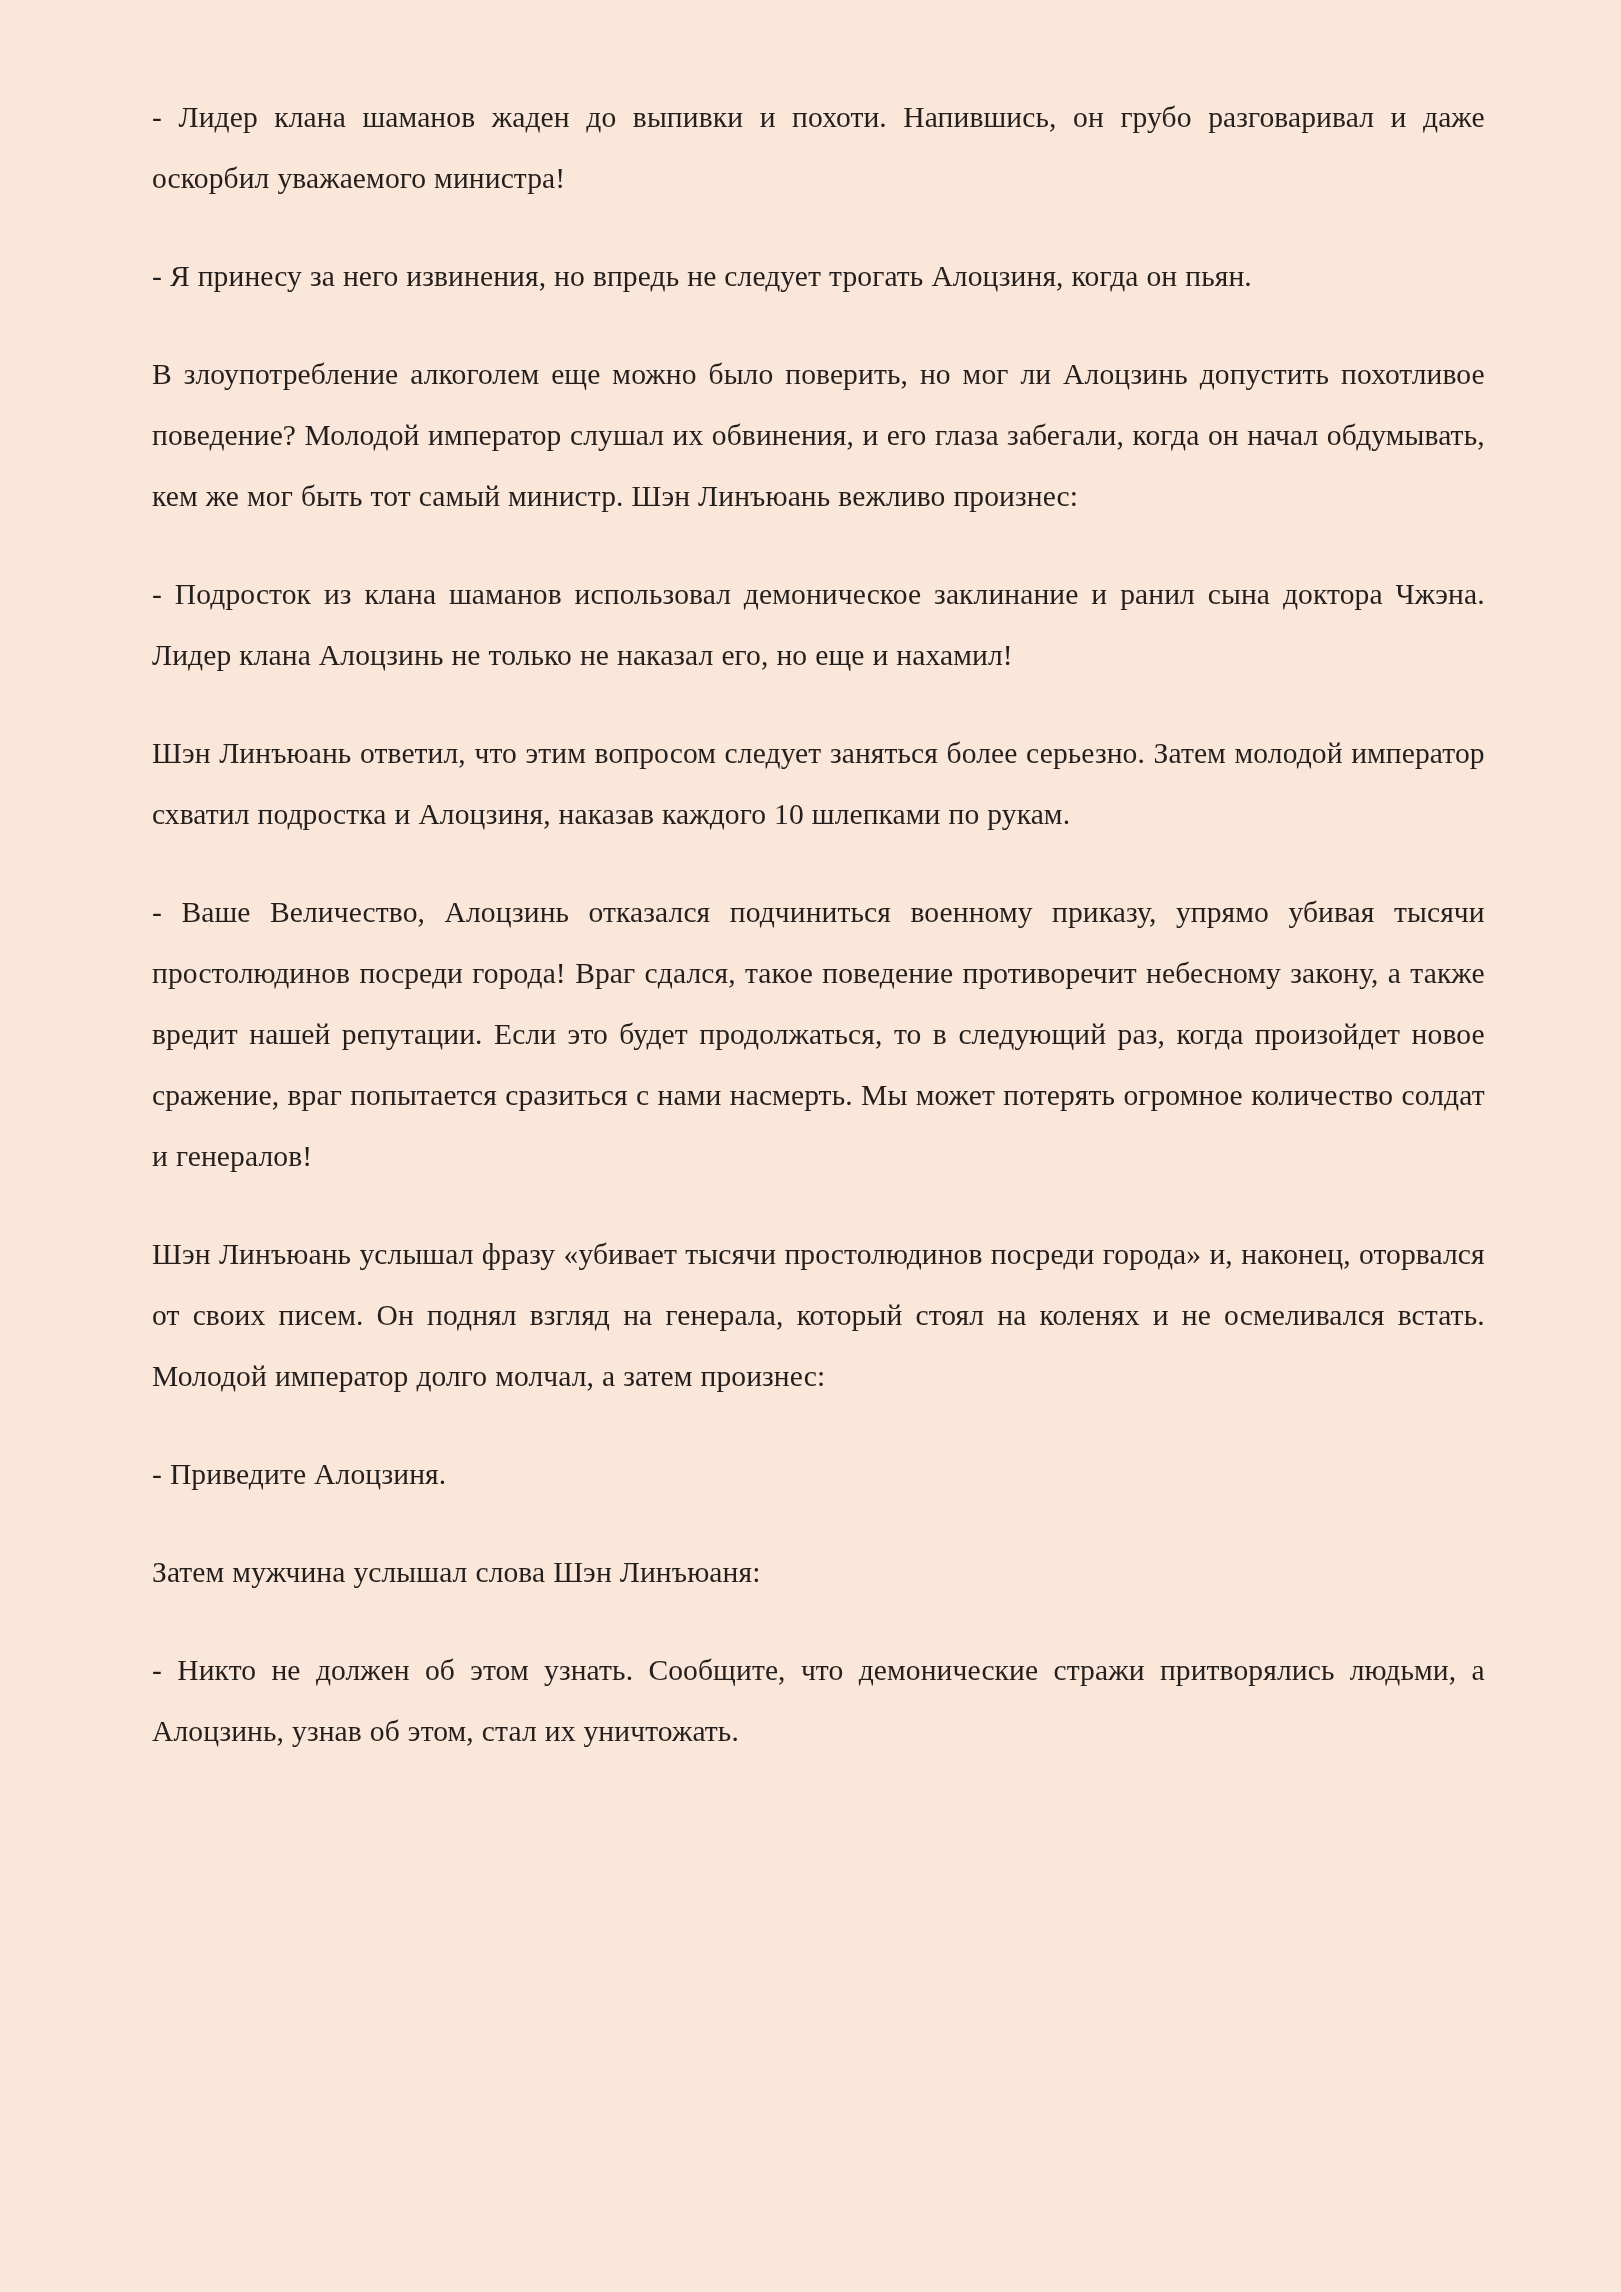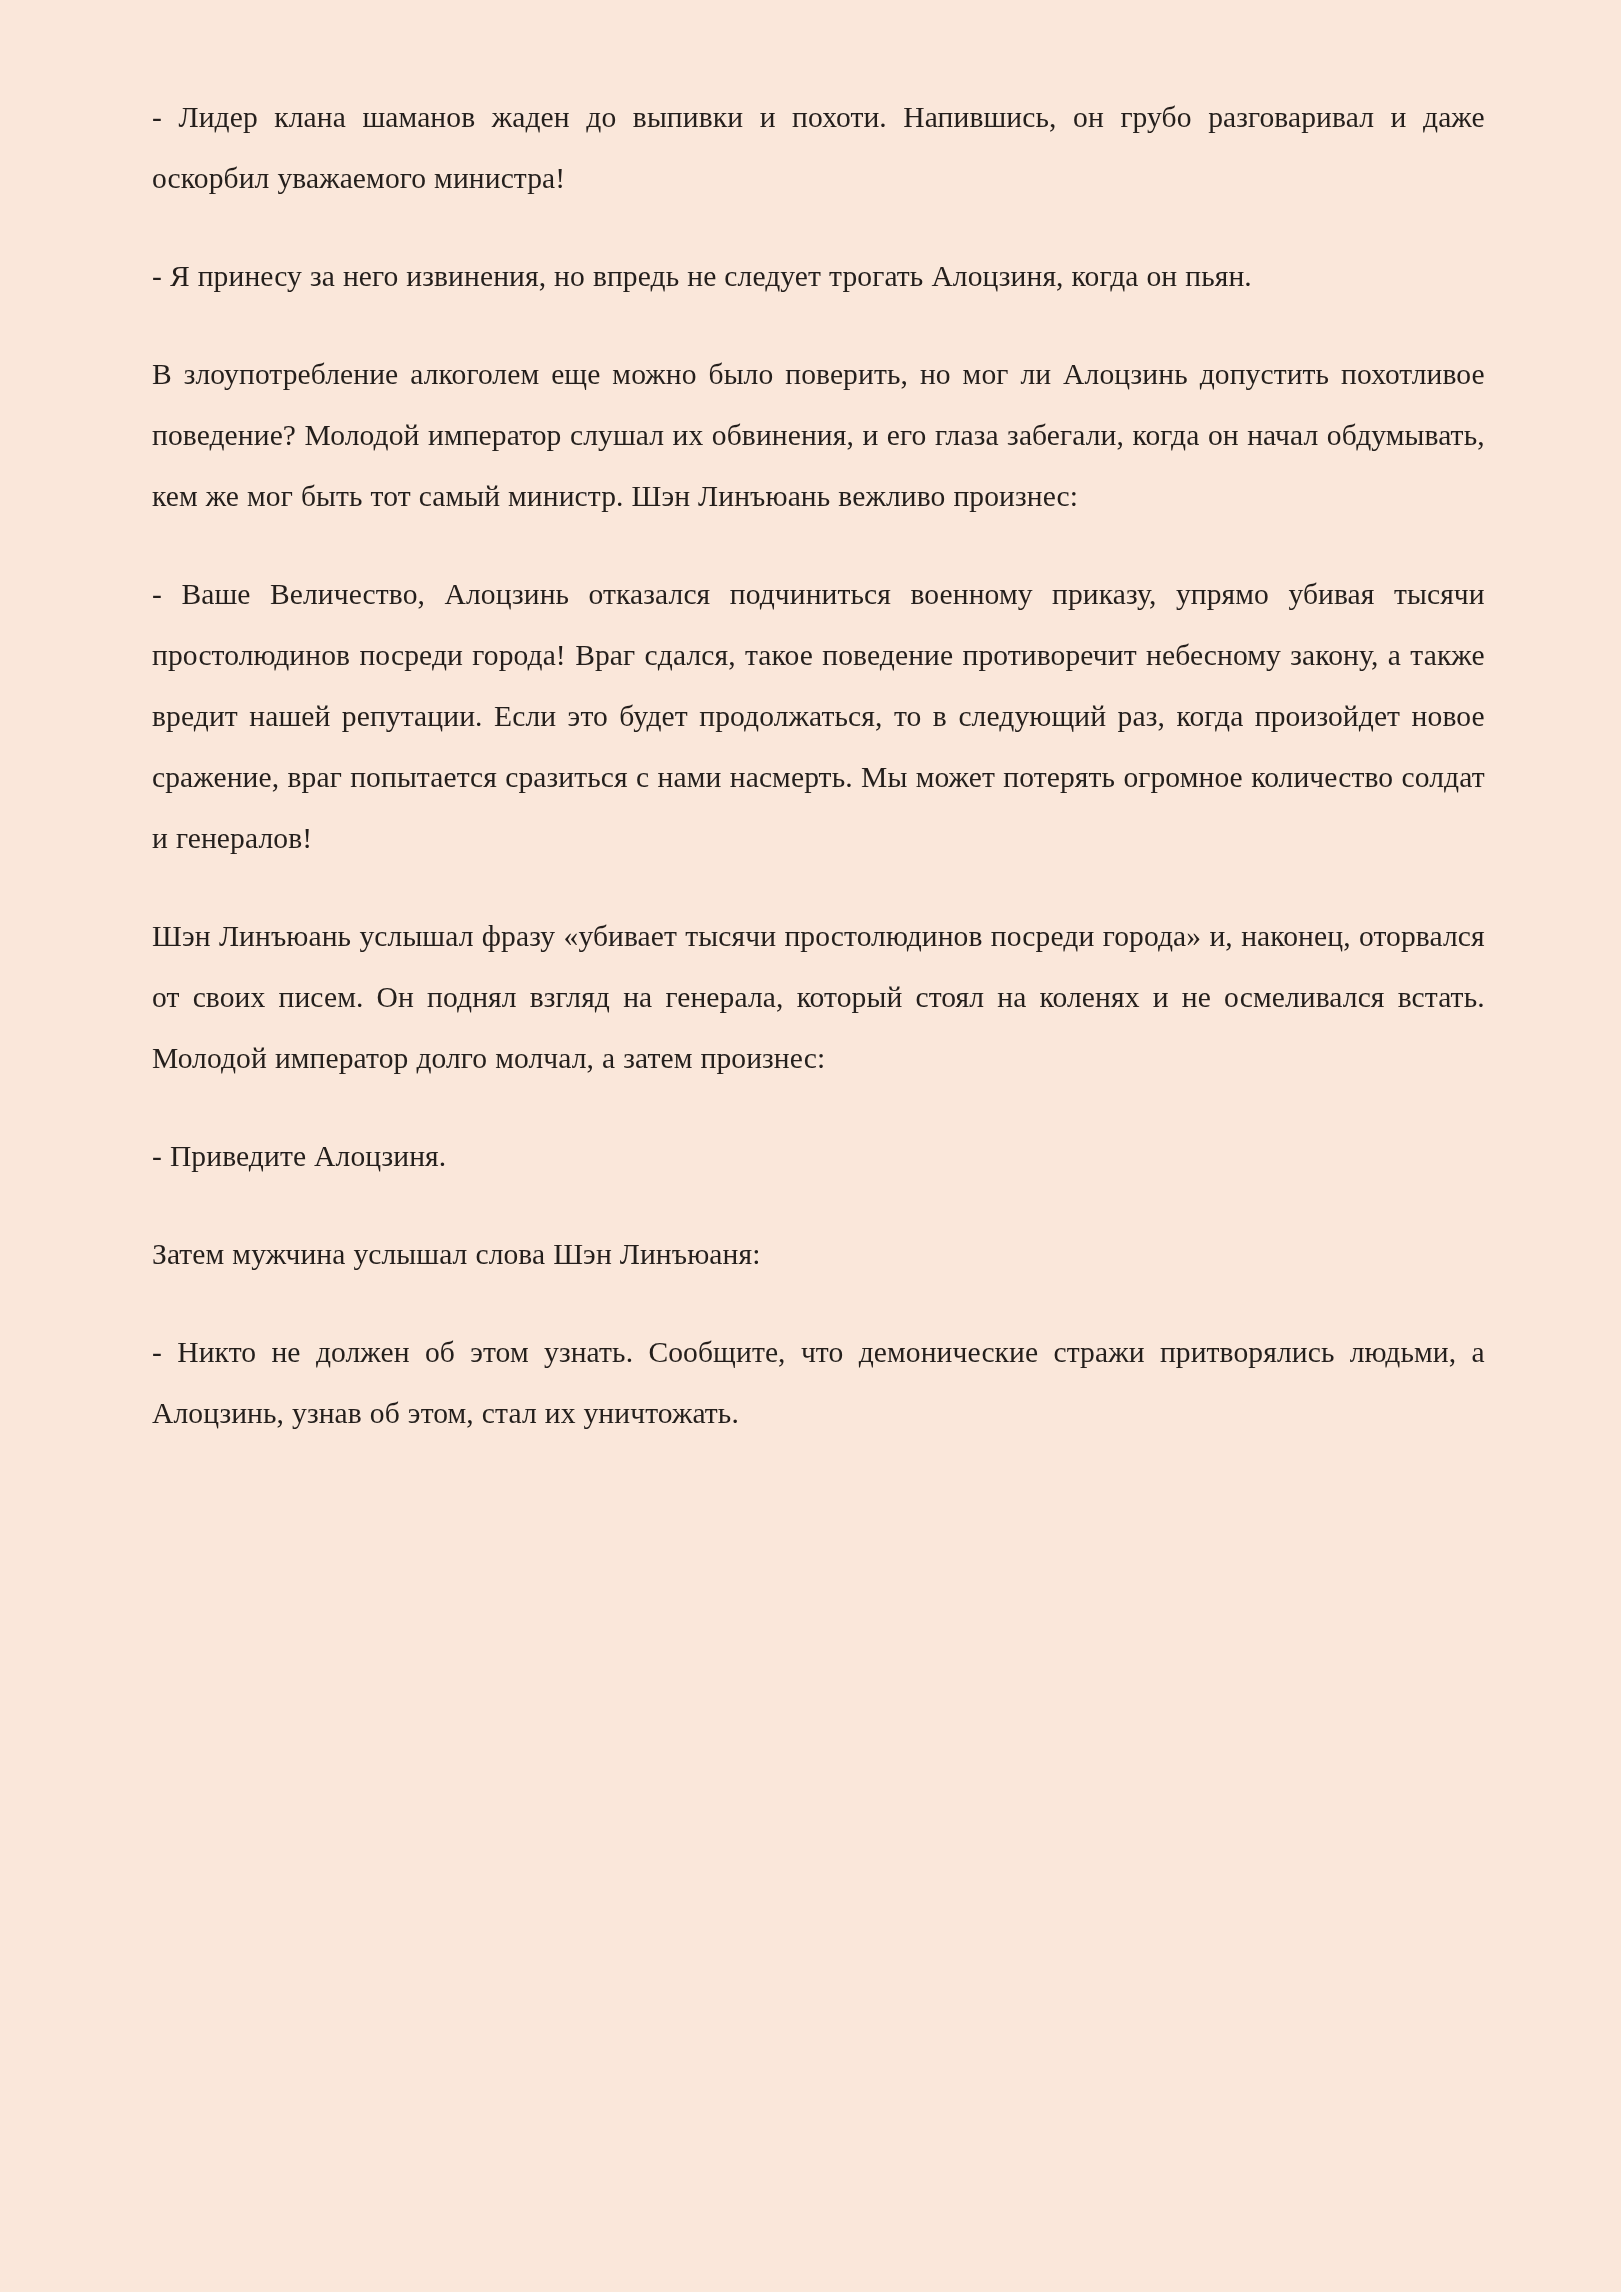--- a/index.html
+++ b/index.html
@@ -54,20 +54,26 @@
     <p class="para">
         <span class="inner">- Лидер клана шаманов жаден до выпивки и похоти. Напившись, он грубо разговаривал и даже оскорбил уважаемого министра!</span>
       </p>
     <p class="para">
         <span class="inner">- Я принесу за него извинения, но впредь не следует трогать Алоцзиня, когда он пьян.</span>
       </p>
     <p class="para">
         <span class="inner">В злоупотребление алкоголем еще можно было поверить, но мог ли Алоцзинь допустить похотливое поведение? Молодой император слушал их обвинения, и его глаза забегали, когда он начал обдумывать, кем же мог быть тот самый министр. Шэн Линъюань вежливо произнес:</span>
       </p>
     <p class="para">
+        <span class="inner">- Подросток из клана шаманов использовал демоническое заклинание и ранил сына доктора Чжэна. Лидер клана Алоцзинь не только не наказал его, но еще и нахамил!</span>
+      </p>
+    <p class="para">
+        <span class="inner">Шэн Линъюань ответил, что этим вопросом следует заняться более серьезно. Затем молодой император схватил подростка и Алоцзиня, наказав каждого 10 шлепками по рукам.</span>
+      </p>
+    <p class="para">
         <span class="inner">- Ваше Величество, Алоцзинь отказался подчиниться военному приказу, упрямо убивая тысячи простолюдинов посреди города! Враг сдался, такое поведение противоречит небесному закону, а также вредит нашей репутации. Если это будет продолжаться, то в следующий раз, когда произойдет новое сражение, враг попытается сразиться с нами насмерть. Мы может потерять огромное количество солдат и генералов!</span>
       </p>
     <p class="para">
         <span class="inner">Шэн Линъюань услышал фразу «убивает тысячи простолюдинов посреди города» и, наконец, оторвался от своих писем. Он поднял взгляд на генерала, который стоял на коленях и не осмеливался встать. Молодой император долго молчал, а затем произнес:</span>
       </p>
     <p class="para">
         <span class="inner">- Приведите Алоцзиня.</span>
       </p>
     <p class="para">
         <span class="inner">Затем мужчина услышал слова Шэн Линъюаня:</span>

